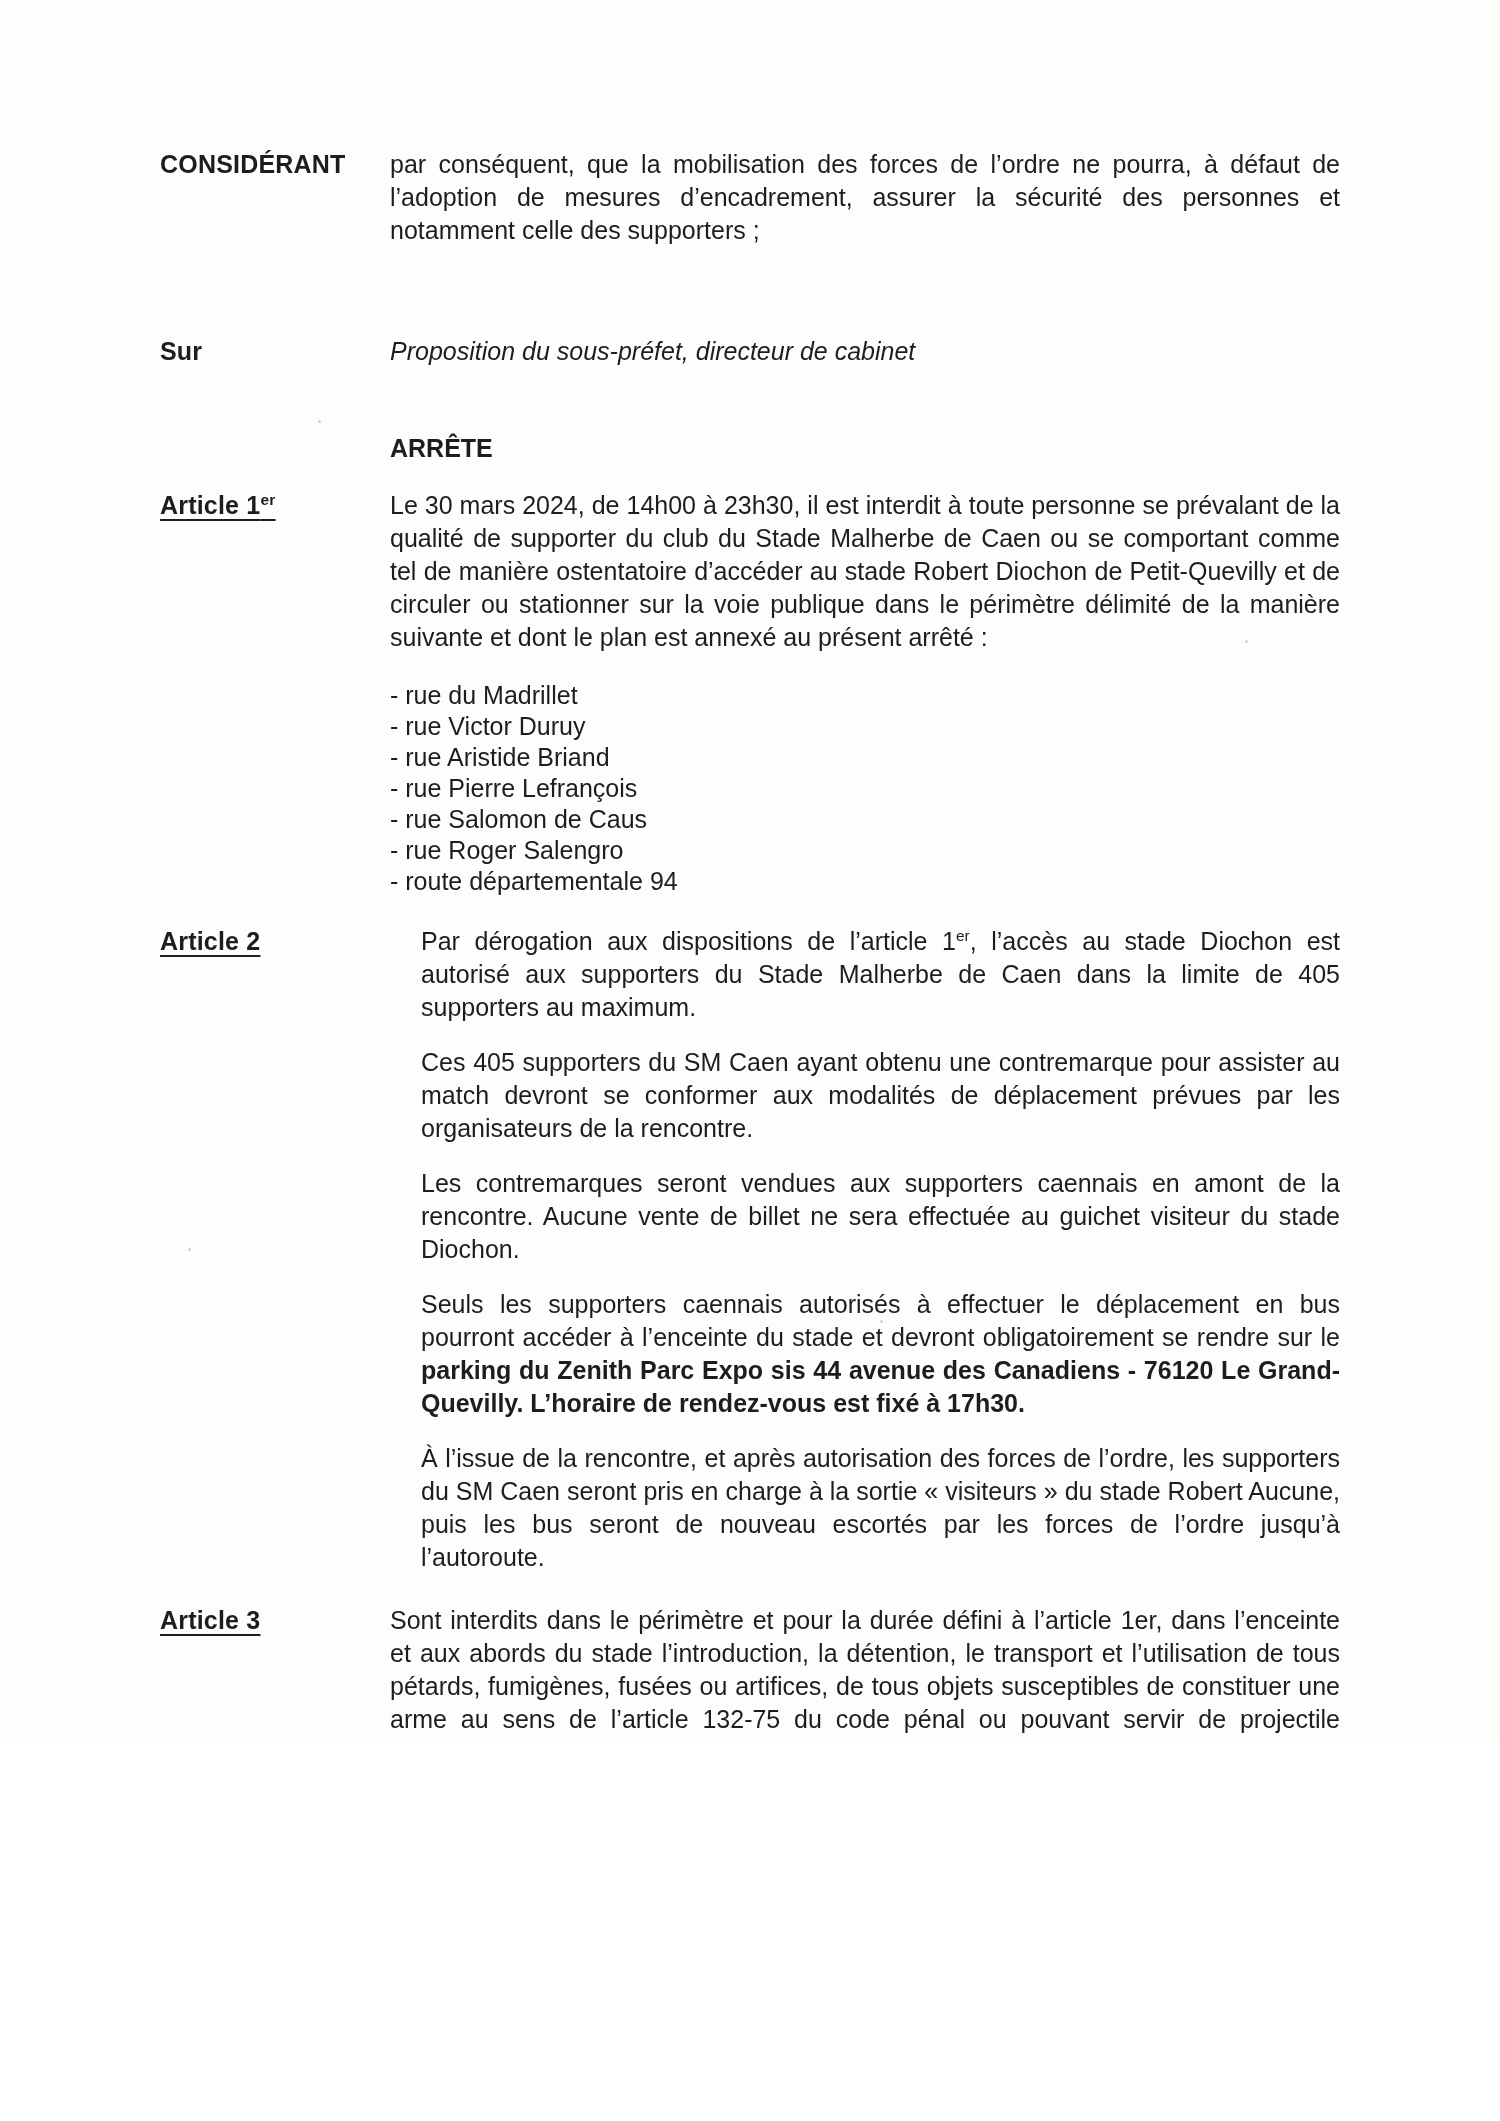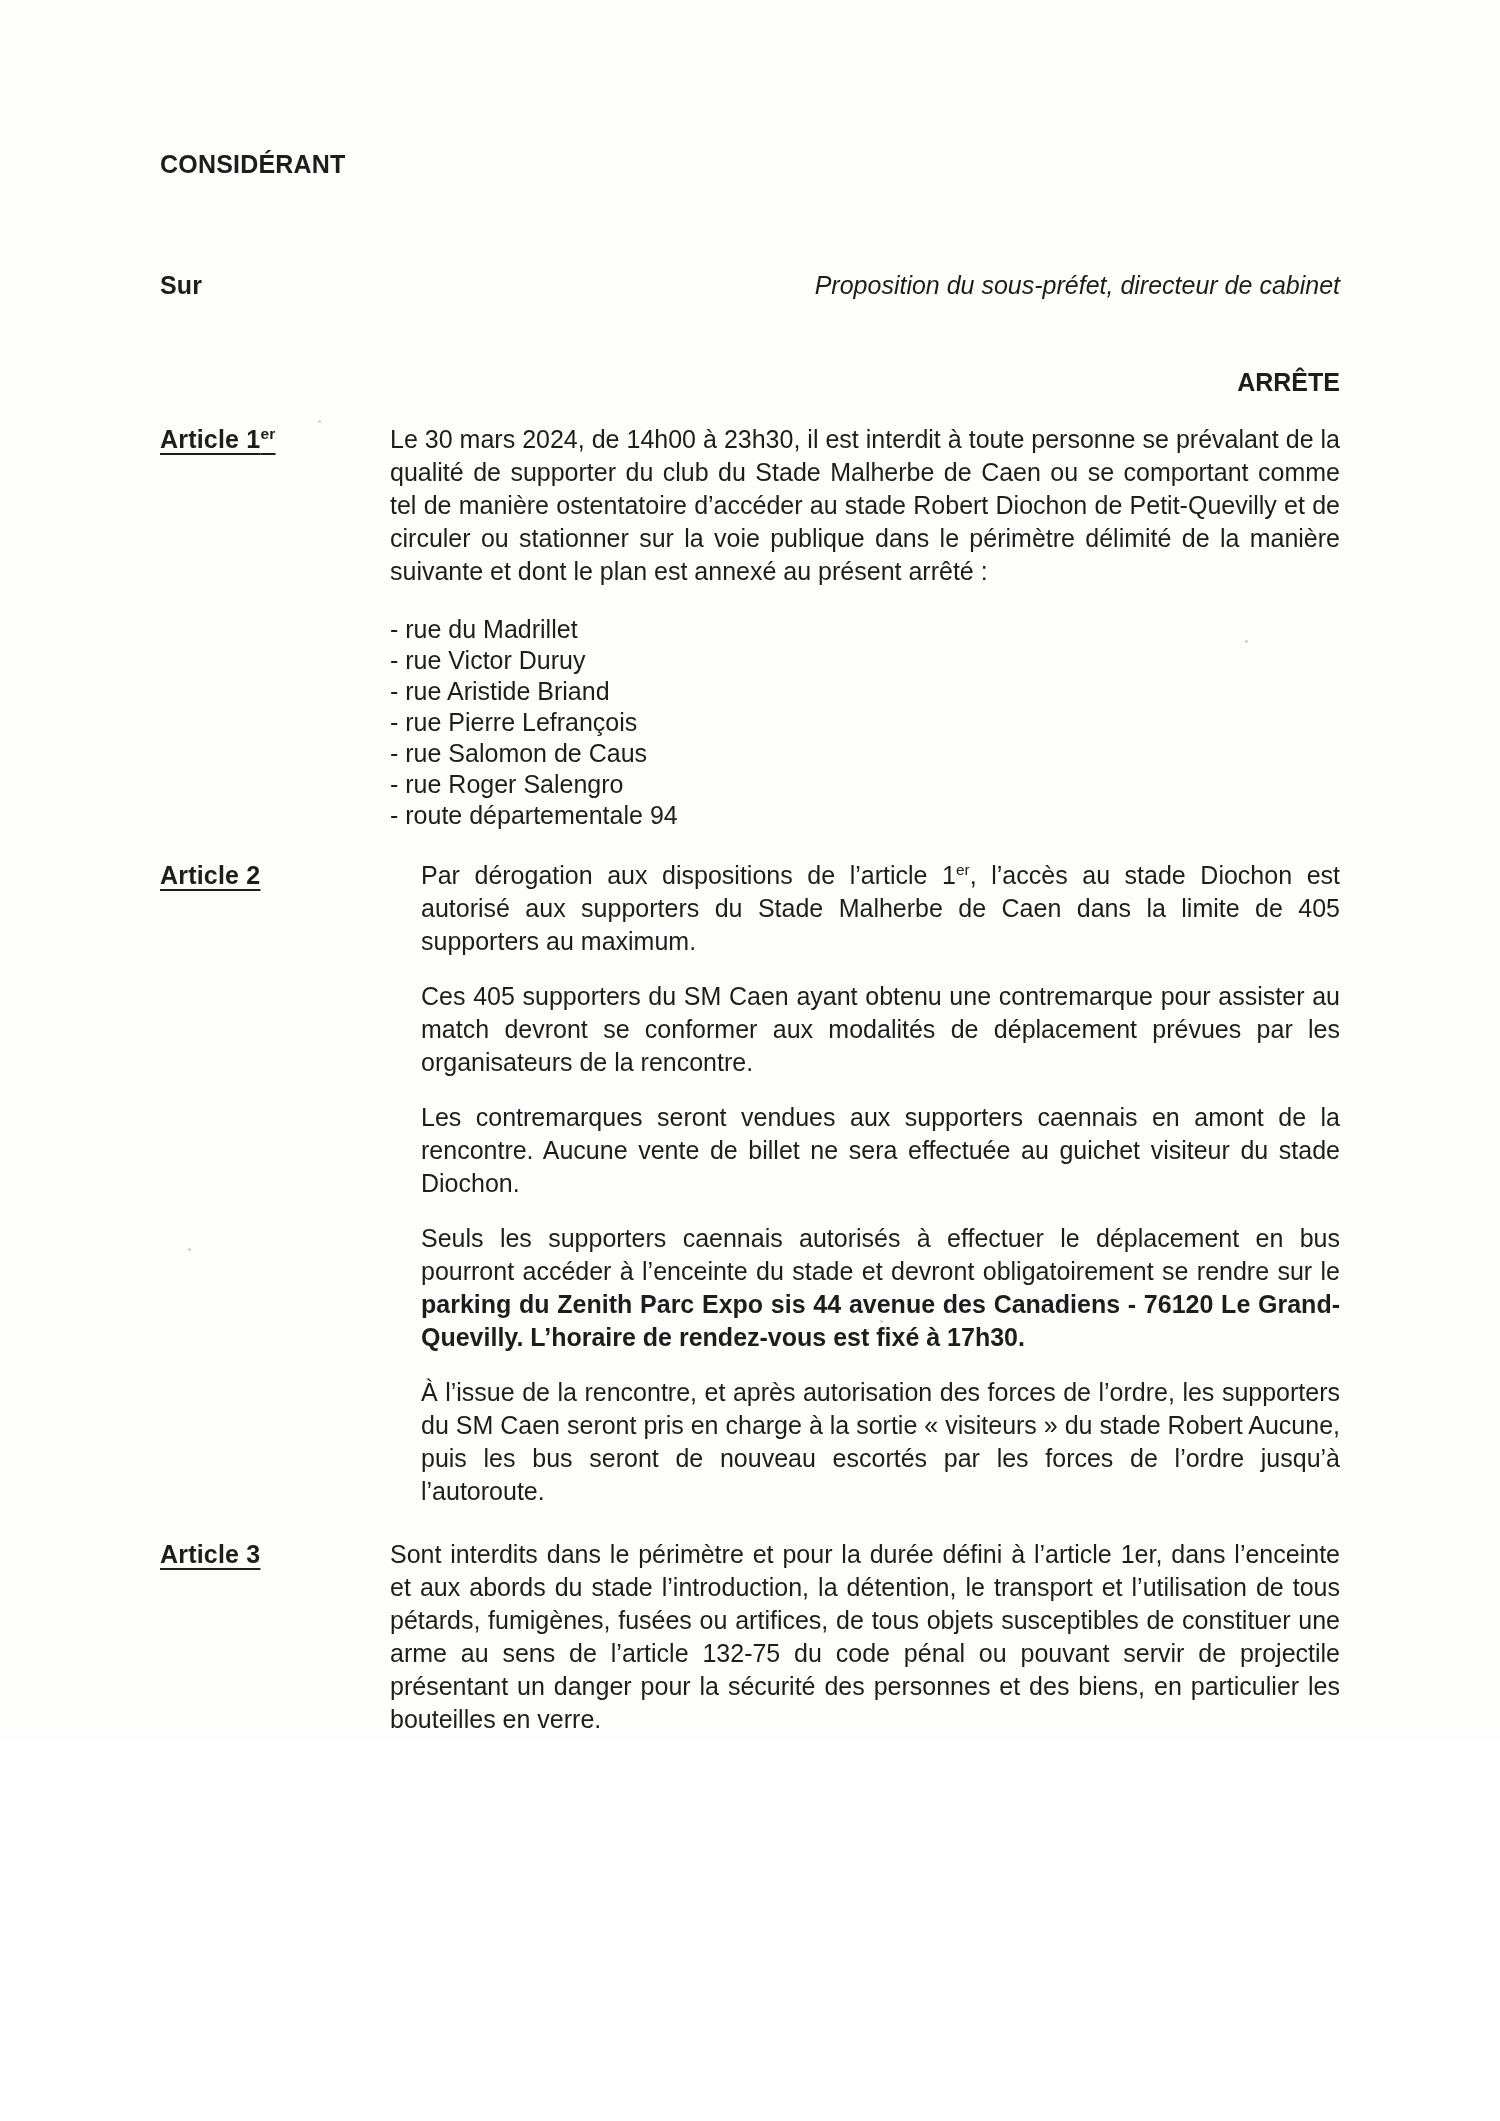--- a/index.html
+++ b/index.html
@@ -24,21 +24,21 @@
     letter-spacing: 0.2px;
   }
   .body-col {
     flex: 1;
     font-size: 25px;
     line-height: 33px;
     text-align: justify;
   }
   .body-col p { margin: 0 0 22px 0; }
   .body-col p:last-child { margin-bottom: 0; }
-  .centered { text-align: right; }
+  .centered { text-align: left; }
   .italic { font-style: italic; }
   .bold { font-weight: bold; }
   .underlined {
     text-decoration: underline;
     text-decoration-thickness: 2px;
     text-underline-offset: 5px;
   }
   .sup { font-size: 0.62em; vertical-align: super; line-height: 0; }
   .sur-row { margin-top: 88px; }
   .heading-row { margin-top: 64px; }
@@ -64,20 +64,21 @@
 
 <div class="page">
 
   <div class="speck" style="left:318px;top:420px;width:3px;height:3px;"></div>
   <div class="speck" style="left:1245px;top:640px;width:3px;height:3px;"></div>
   <div class="speck" style="left:188px;top:1248px;width:3px;height:3px;"></div>
   <div class="speck" style="left:880px;top:1320px;width:3px;height:3px;"></div>
 
   <div class="row">
     <div class="label-col">CONSIDÉRANT</div>
+    <div class="body-col">par conséquent, que la mobilisation des forces de l’ordre ne pourra, à défaut de l’adoption de mesures d’encadrement, assurer la sécurité des personnes et notamment celle des supporters ;</div>
   </div>
 
   <div class="row sur-row">
     <div class="label-col">Sur</div>
     <div class="body-col centered italic">Proposition du sous-préfet, directeur de cabinet</div>
   </div>
 
   <div class="row heading-row">
     <div class="label-col"></div>
     <div class="body-col centered bold">ARRÊTE</div>

